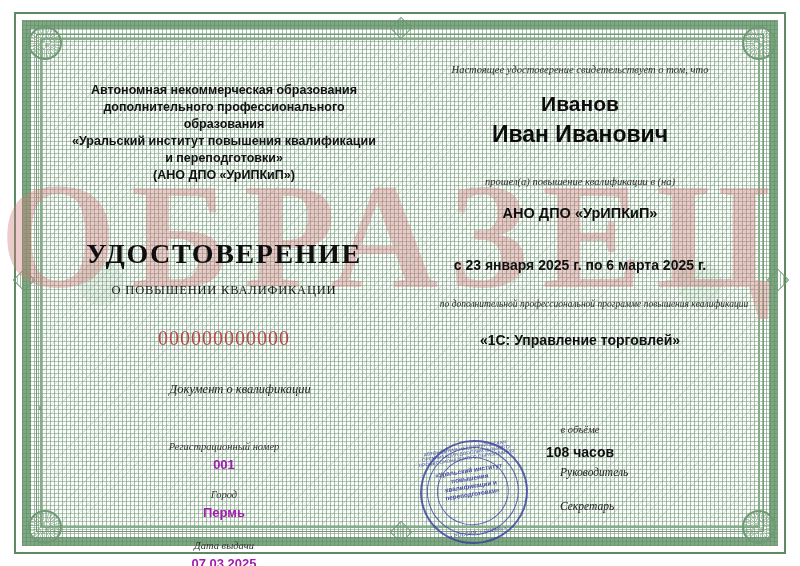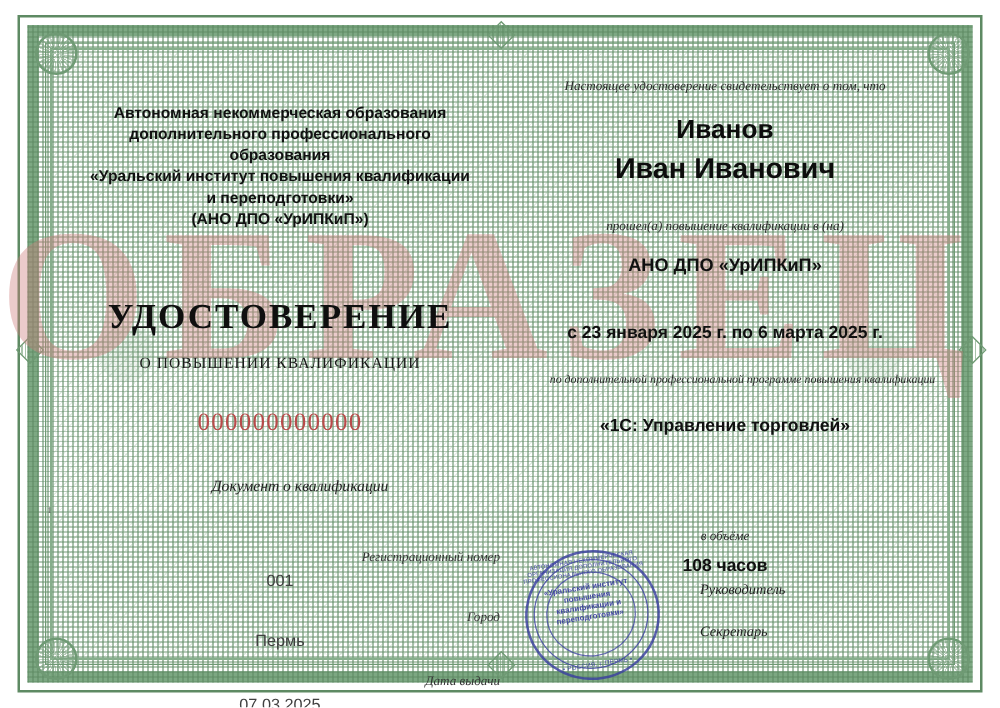--- a/index.html
+++ b/index.html
@@ -174,27 +174,26 @@
     font-style: italic;
     font-size: 12.5px;
     color: #222;
     padding-left: 32px;
   }
   .field-label {
     font-family: "Liberation Serif", serif;
     font-style: italic;
     font-size: 10.5px;
     color: #333;
-    text-align: right;
   }
   .field-value {
     font-family: "Liberation Sans", sans-serif;
     font-size: 13px;
-    font-weight: 400;
-    color: #404040;
+    font-weight: 700;
+    color: #a21caf;
     margin-top: 5px;
   }
   .reg-block { margin-top: 44px; }
   .city-block { margin-top: 17px; }
   .date-block { margin-top: 20px; }
 
   
   .attest-line {
     margin-top: 18px;
     font-family: "Liberation Serif", serif;

